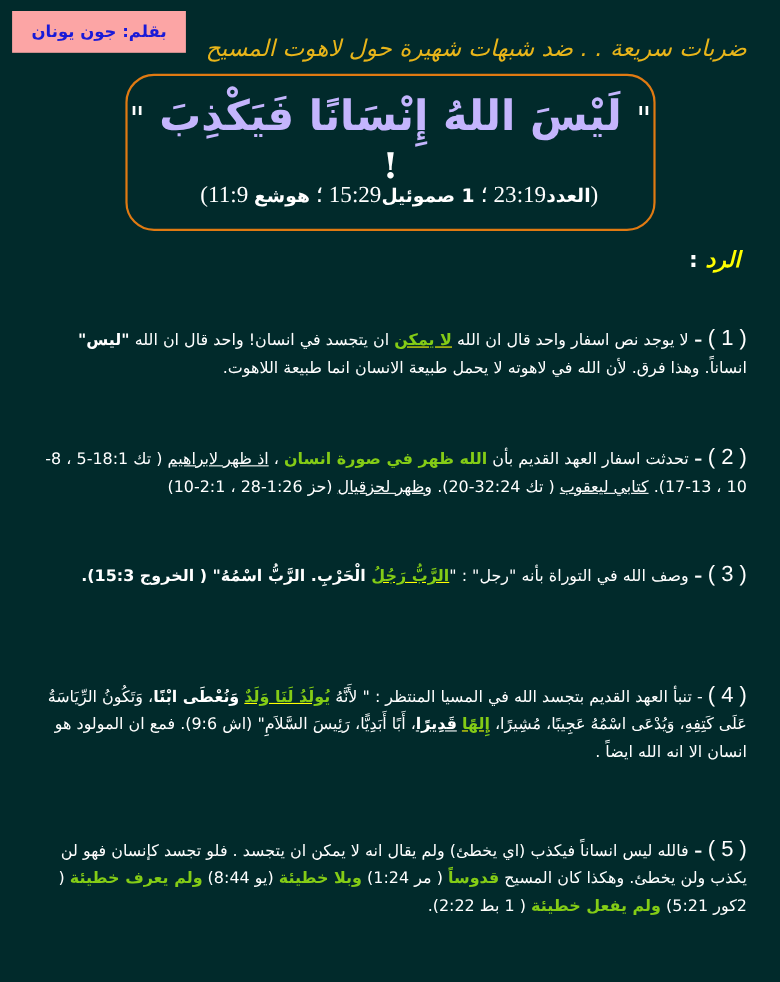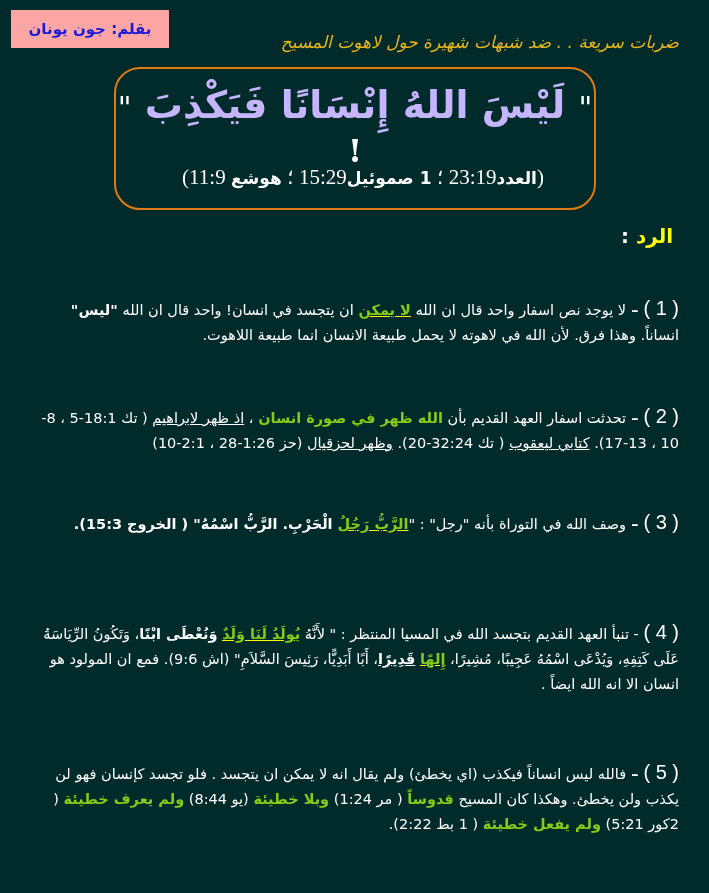--- a/index.html
+++ b/index.html
@@ -10,21 +10,21 @@
     color: #ffffff;
     position: relative;
   }
   .author-box {
     position: absolute; left: 11px; top: 10px; width: 158px; height: 38px;
     background: #fca5a5; display: flex; align-items: center; justify-content: center;
     color: #1a1ad8; font-weight: bold; font-size: 15px; direction: rtl;
   }
   .series-title {
     position: absolute; right: 30px; top: 32px;
-    color: #e8b51a; font-size: 17px; direction: rtl; font-style: italic;
+    color: #e8b51a; font-size: 21px; direction: rtl; font-style: italic;
     font-family: "DejaVu Sans", sans-serif; letter-spacing: -0.3px;
   }
   .headline-box {
     position: absolute; left: 114px; top: 67px; width: 482px; height: 143px;
     border: 2px solid #e07a12; border-radius: 26px;
     box-sizing: border-box;
   }
   .headline-main {
     position: absolute; left: 0; right: 0; top: 14px; text-align: center;
     direction: rtl; font-size: 38px; font-weight: bold;
@@ -34,21 +34,21 @@
   .headline-main .excl { color: #ffffff; font-family: "DejaVu Serif", serif; font-size: 32px; }
   .headline-refs {
     position: absolute; left: 0; right: 0; top: 96px; text-align: center;
     direction: rtl; font-size: 21px; font-family: "Liberation Serif", serif; margin-left: 16px;
   }
   .headline-refs b { font-family: "DejaVu Sans", sans-serif; font-size: 17px; }
   .answer-heading {
     position: absolute; right: 36px; top: 224px; direction: rtl;
     font-size: 20px; font-weight: bold;
   }
-  .answer-heading .y { color: #ffff00; }
+  .answer-heading .y { color: #ffff00; font-style: italic; }
   .para {
     position: absolute; right: 30px; width: 650px; direction: rtl; text-align: right;
     font-size: 14.5px; line-height: 25px; font-family: "DejaVu Sans", sans-serif;
   }
   .para .num {
     font-size: 20px; font-family: "Liberation Sans", sans-serif; font-weight: normal;
   }
   .para .dash { font-weight: bold; }
   .y { color: #84cc16; font-weight: bold; }
   .u { text-decoration: underline; text-decoration-color: #ffff00; }

